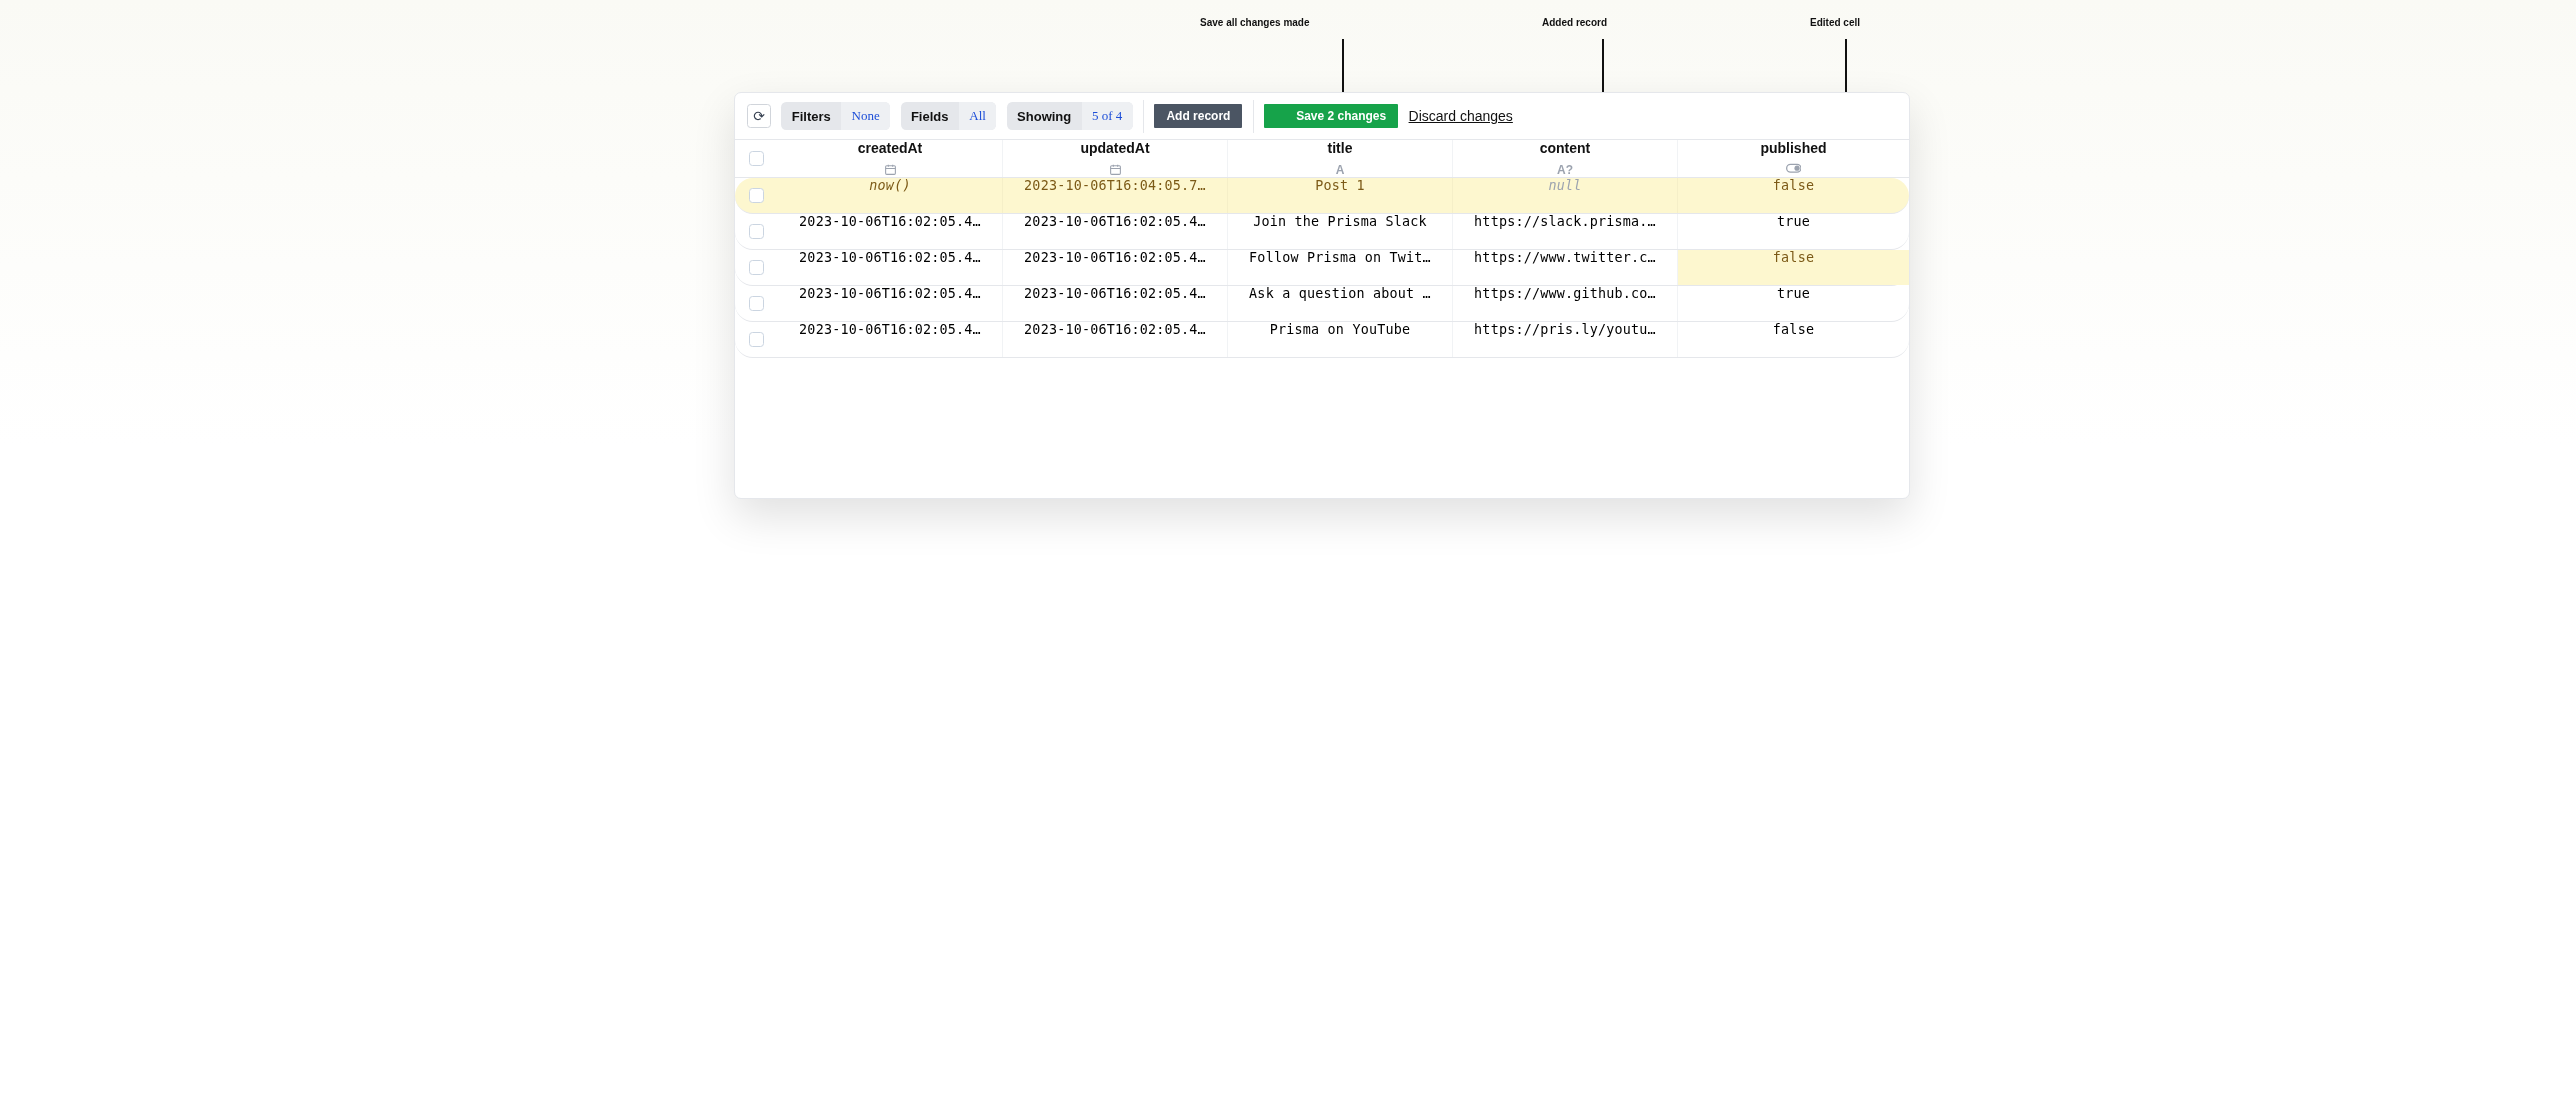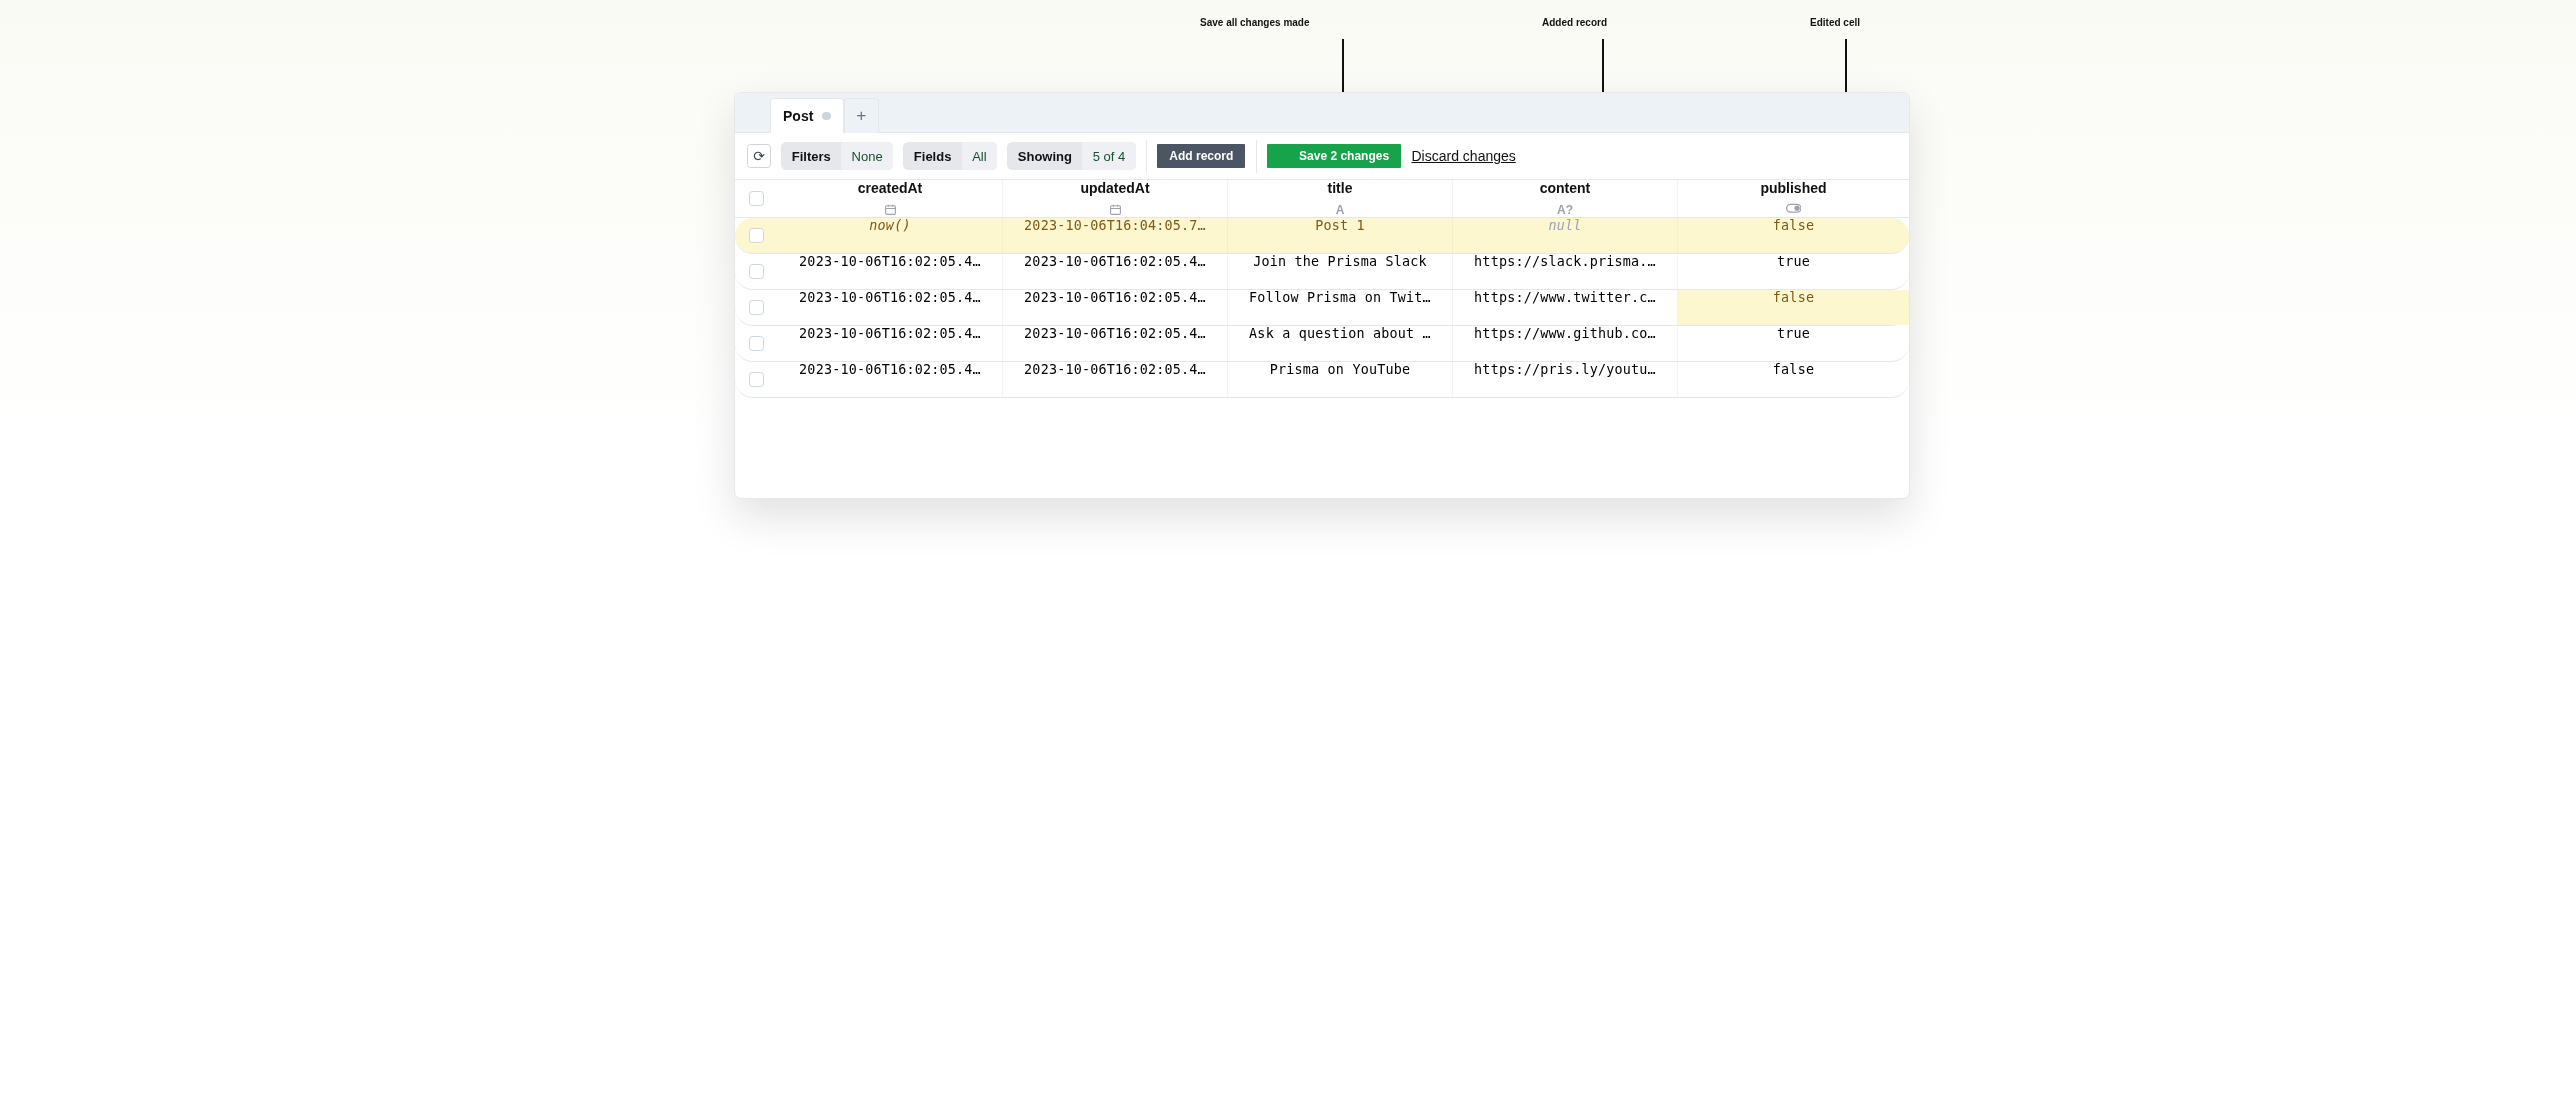--- a/index.html
+++ b/index.html
@@ -112,21 +112,21 @@
     height: 28px;
   }
   .pill .seg {
     padding: 0 10.4px;
     font-size: 13px;
     display: inline-flex;
     align-items: center;
     height: 100%;
   }
   .pill .seg.strong { font-weight: 700; color: #111; }
-  .pill .seg.muted { background: #eef0f3; color: #14532d; }
+  .pill .seg.muted { background: #eef0f3; color: #1d4ed8; font-family: Liberation Serif, serif; }
   .divider { width: 0.9px; height: 33px; background: #e5e7eb; }
   .btn {
     height: 24px;
     border-radius: 1px;
     padding: 0 12px;
     font-weight: 700;
     font-size: 12px;
     border: none;
     display: inline-flex;
     align-items: center;
@@ -195,29 +195,20 @@
   <div class="anno-line" style="left:698px; top:39px; height:104px;"></div>
 
   <div class="anno" style="left:898px; top:17.3px;">Added record</div>
   <div class="anno-line" style="left:958px; top:39px; height:189px;"></div>
 
   <div class="anno" style="left:1166px; top:17.3px;">Edited cell</div>
   <div class="anno-line" style="left:1201px; top:39px; height:262px;"></div>
 
   <div class="panel">
 
-    <div class="tabbar">
-      <div class="tab">
-        <span>Post</span>
-        <span class="dot"></span>
-      </div>
-      <div class="tab-plus">
-        <span>+</span>
-      </div>
-    </div>
 
     <div class="toolbar">
       <button class="icon-btn">
         <span>⟳</span>
       </button>
 
       <div class="pill">
         <span class="seg strong">Filters</span>
         <span class="seg muted">None</span>
       </div>

